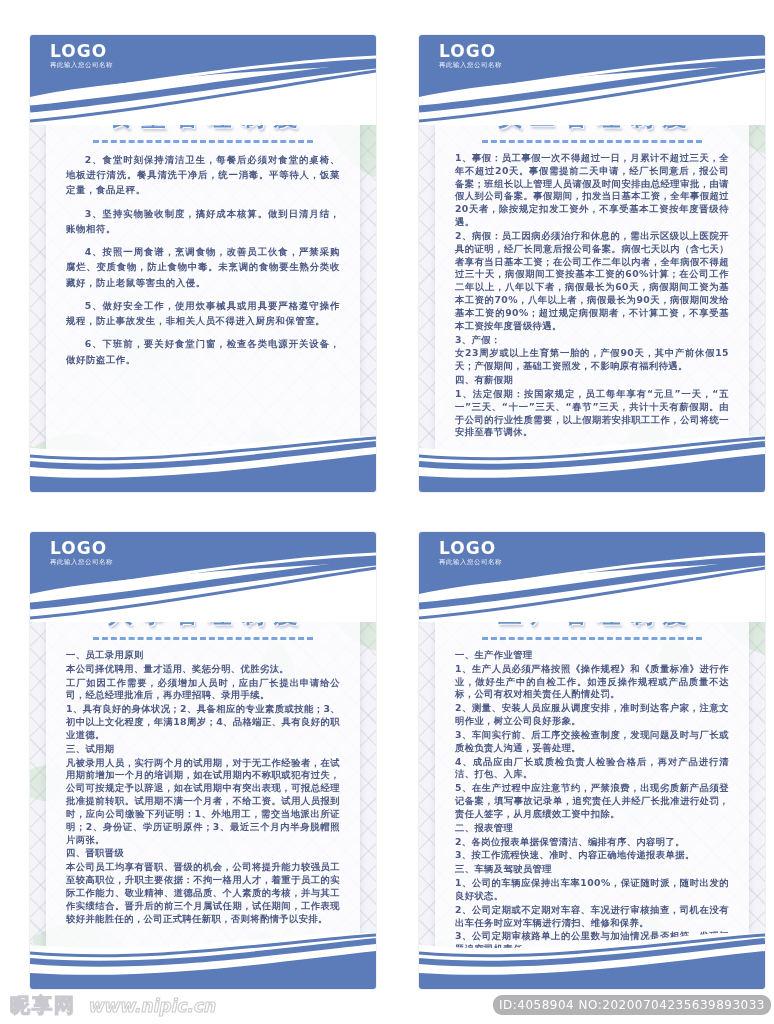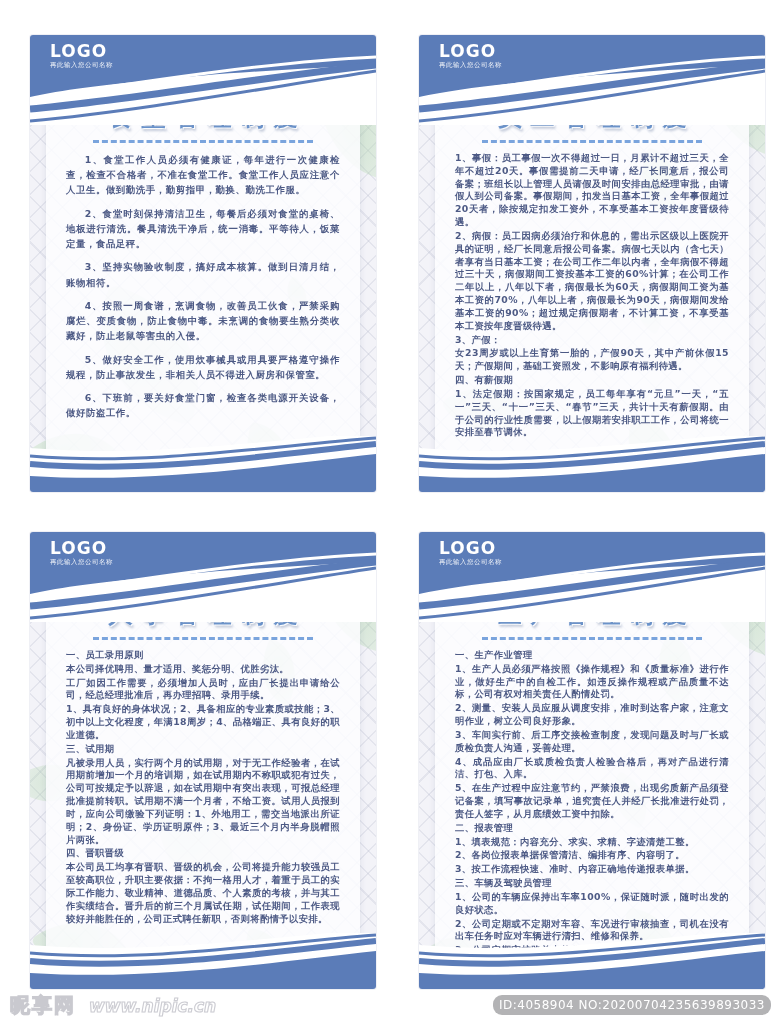--- a/index.html
+++ b/index.html
@@ -83,21 +83,20 @@
     </svg>
     <div class="logo-block">
       <div class="logo-text">LOGO</div>
       <div class="logo-sub">再此输入您公司名称</div>
     </div>
 
     <div class="panel">
       <div class="poster-title">食堂管理制度</div>
       <div class="title-dashes"></div>
       <div class="body-text">
-          <p>1、食堂工作人员必须有健康证，每年进行一次健康检查，检查不合格者，不准在食堂工作。食堂工作人员应注意个人卫生。做到勤洗手，勤剪指甲，勤换、勤洗工作服。</p>
           <p>2、食堂时刻保持清洁卫生，每餐后必须对食堂的桌椅、地板进行清洗。餐具清洗干净后，统一消毒。平等待人，饭菜定量，食品足秤。</p>
           <p>3、坚持实物验收制度，搞好成本核算。做到日清月结，账物相符。</p>
           <p>4、按照一周食谱，烹调食物，改善员工伙食，严禁采购腐烂、变质食物，防止食物中毒。未烹调的食物要生熟分类收藏好，防止老鼠等害虫的入侵。</p>
           <p>5、做好安全工作，使用炊事械具或用具要严格遵守操作规程，防止事故发生，非相关人员不得进入厨房和保管室。</p>
           <p>6、下班前，要关好食堂门窗，检查各类电源开关设备，做好防盗工作。</p>
         </div>
     </div>
 
     <svg class="foot-svg" viewBox="0 0 346 56">
       <path d="M0,12 C120,22 240,4 346,-4 L346,56 L0,56 Z" fill="#ffffff"></path>
@@ -213,21 +212,20 @@
       <div class="poster-title">生产管理制度</div>
       <div class="title-dashes"></div>
       <div class="body-text">
           <p>一、生产作业管理</p>
           <p>1、生产人员必须严格按照《操作规程》和《质量标准》进行作业，做好生产中的自检工作。如违反操作规程或产品质量不达标，公司有权对相关责任人酌情处罚。</p>
           <p>2、测量、安装人员应服从调度安排，准时到达客户家，注意文明作业，树立公司良好形象。</p>
           <p>3、车间实行前、后工序交接检查制度，发现问题及时与厂长或质检负责人沟通，妥善处理。</p>
           <p>4、成品应由厂长或质检负责人检验合格后，再对产品进行清洁、打包、入库。</p>
           <p>5、在生产过程中应注意节约，严禁浪费，出现劣质新产品须登记备案，填写事故记录单，追究责任人并经厂长批准进行处罚，责任人签字，从月底绩效工资中扣除。</p>
           <p>二、报表管理</p>
-          <p>1、填表规范：内容充分、求实、求精、字迹清楚工整。</p>
           <p>2、各岗位报表单据保管清洁、编排有序、内容明了。</p>
           <p>3、按工作流程快速、准时、内容正确地传递报表单据。</p>
           <p>三、车辆及驾驶员管理</p>
           <p>1、公司的车辆应保持出车率100%，保证随时派，随时出发的良好状态。</p>
           <p>2、公司定期或不定期对车容、车况进行审核抽查，司机在没有出车任务时应对车辆进行清扫、维修和保养。</p>
           <p>3、公司定期审核路单上的公里数与加油情况是否相符，发现问题追究司机责任。</p>
         </div>
     </div>
 
     <svg class="foot-svg" viewBox="0 0 346 56">

